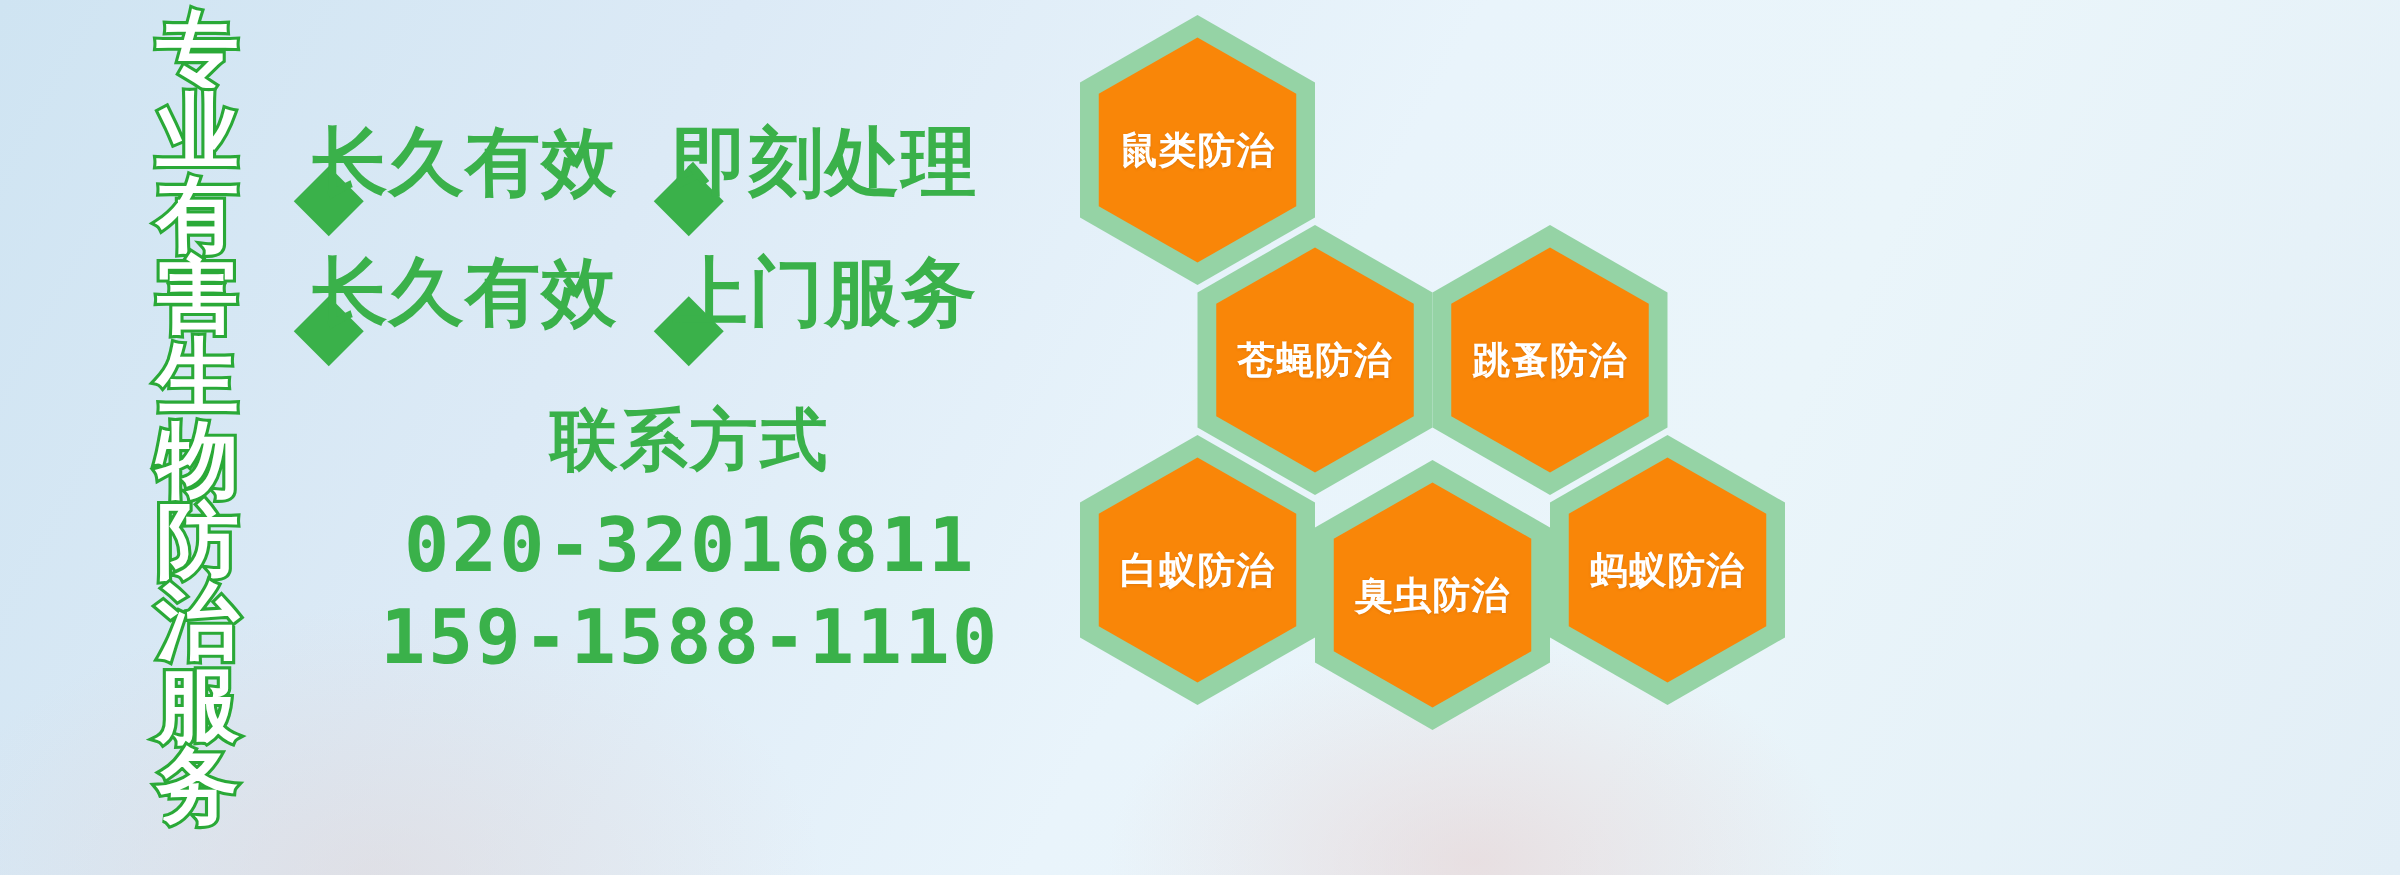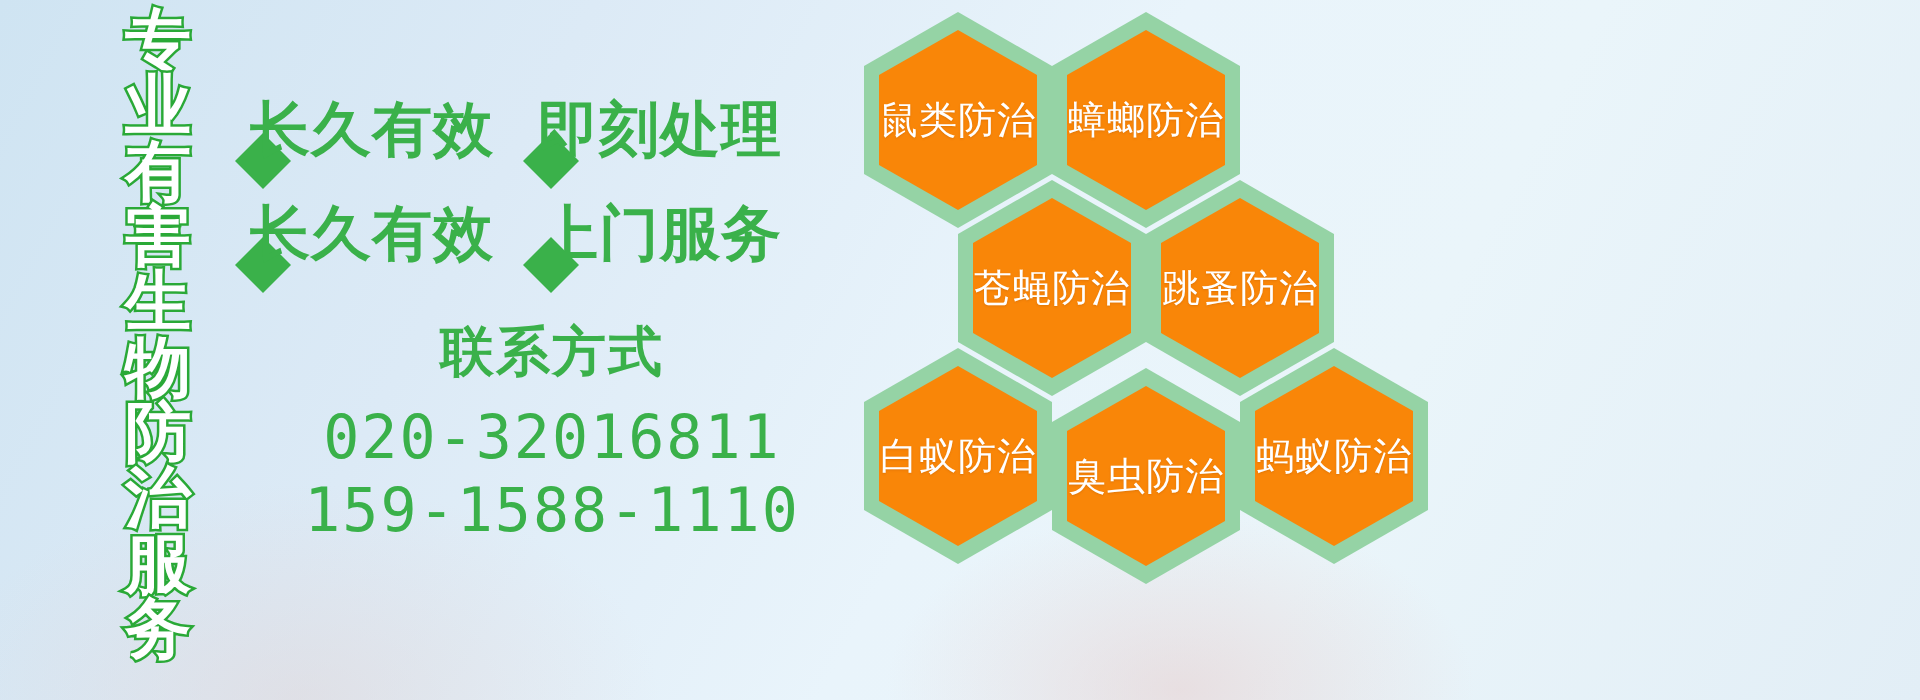--- a/index.html
+++ b/index.html
@@ -41,32 +41,32 @@
     font-size:60px;font-weight:700;color:#3ab14a;letter-spacing:1px;white-space:nowrap;
   }
   .feature-item + .feature-item{margin-left:26px;}
   
   #contact{position:absolute;left:232px;top:316px;width:640px;text-align:center;}
   #contact-heading{
     font-size:54px;font-weight:700;color:#3ab14a;letter-spacing:2px;margin:0 0 12px 0;
   }
   .phone{
     font-family:"DejaVu Sans Mono","Liberation Mono",monospace;
-    font-size:60px;font-weight:400;color:#3ab14a;letter-spacing:2px;line-height:1.22;
+    font-size:60px;font-weight:700;color:#3ab14a;letter-spacing:2px;line-height:1.22;
   }
   
   #honeycomb{position:absolute;left:852px;top:-8px;width:620px;height:716px;}
   .hex{
     position:absolute;width:196px;height:224px;
   }
   .hex svg{position:absolute;left:0;top:0;}
   .hex-label{
     position:absolute;left:0;top:0;width:196px;height:224px;
     display:flex;align-items:center;justify-content:center;
-    color:#ffffff;font-size:38px;font-weight:400;letter-spacing:1px;
+    color:#ffffff;font-size:30px;font-weight:700;letter-spacing:1px;
     text-shadow:0 1px 2px rgba(150,70,0,.25);
     pointer-events:none;
   }
 </style>
 </head>
 <body>
 
 <div id="banner">
 
   <div id="vertical-title">
@@ -133,27 +133,20 @@
   <div id="honeycomb">
 
     <div class="hex" style="left:8px;top:16px;">
       <svg width="196" height="224" viewBox="0 0 196 224">
         <polygon points="98,4 192,58 192,166 98,220 4,166 4,58" fill="#95d3a5"></polygon>
         <polygon points="98,22 177,67 177,157 98,202 19,157 19,67" fill="#f98608"></polygon>
       </svg>
       <span class="hex-label">鼠类防治</span>
     </div>
 
-    <div class="hex" style="left:196px;top:16px;">
-      <svg width="196" height="224" viewBox="0 0 196 224">
-        <polygon points="98,4 192,58 192,166 98,220 4,166 4,58" fill="#95d3a5"></polygon>
-        <polygon points="98,22 177,67 177,157 98,202 19,157 19,67" fill="#f98608"></polygon>
-      </svg>
-      <span class="hex-label">蟑螂防治</span>
-    </div>
 
 
     <div class="hex" style="left:102px;top:184px;">
       <svg width="196" height="224" viewBox="0 0 196 224">
         <polygon points="98,4 192,58 192,166 98,220 4,166 4,58" fill="#95d3a5"></polygon>
         <polygon points="98,22 177,67 177,157 98,202 19,157 19,67" fill="#f98608"></polygon>
       </svg>
       <span class="hex-label">苍蝇防治</span>
     </div>
 

